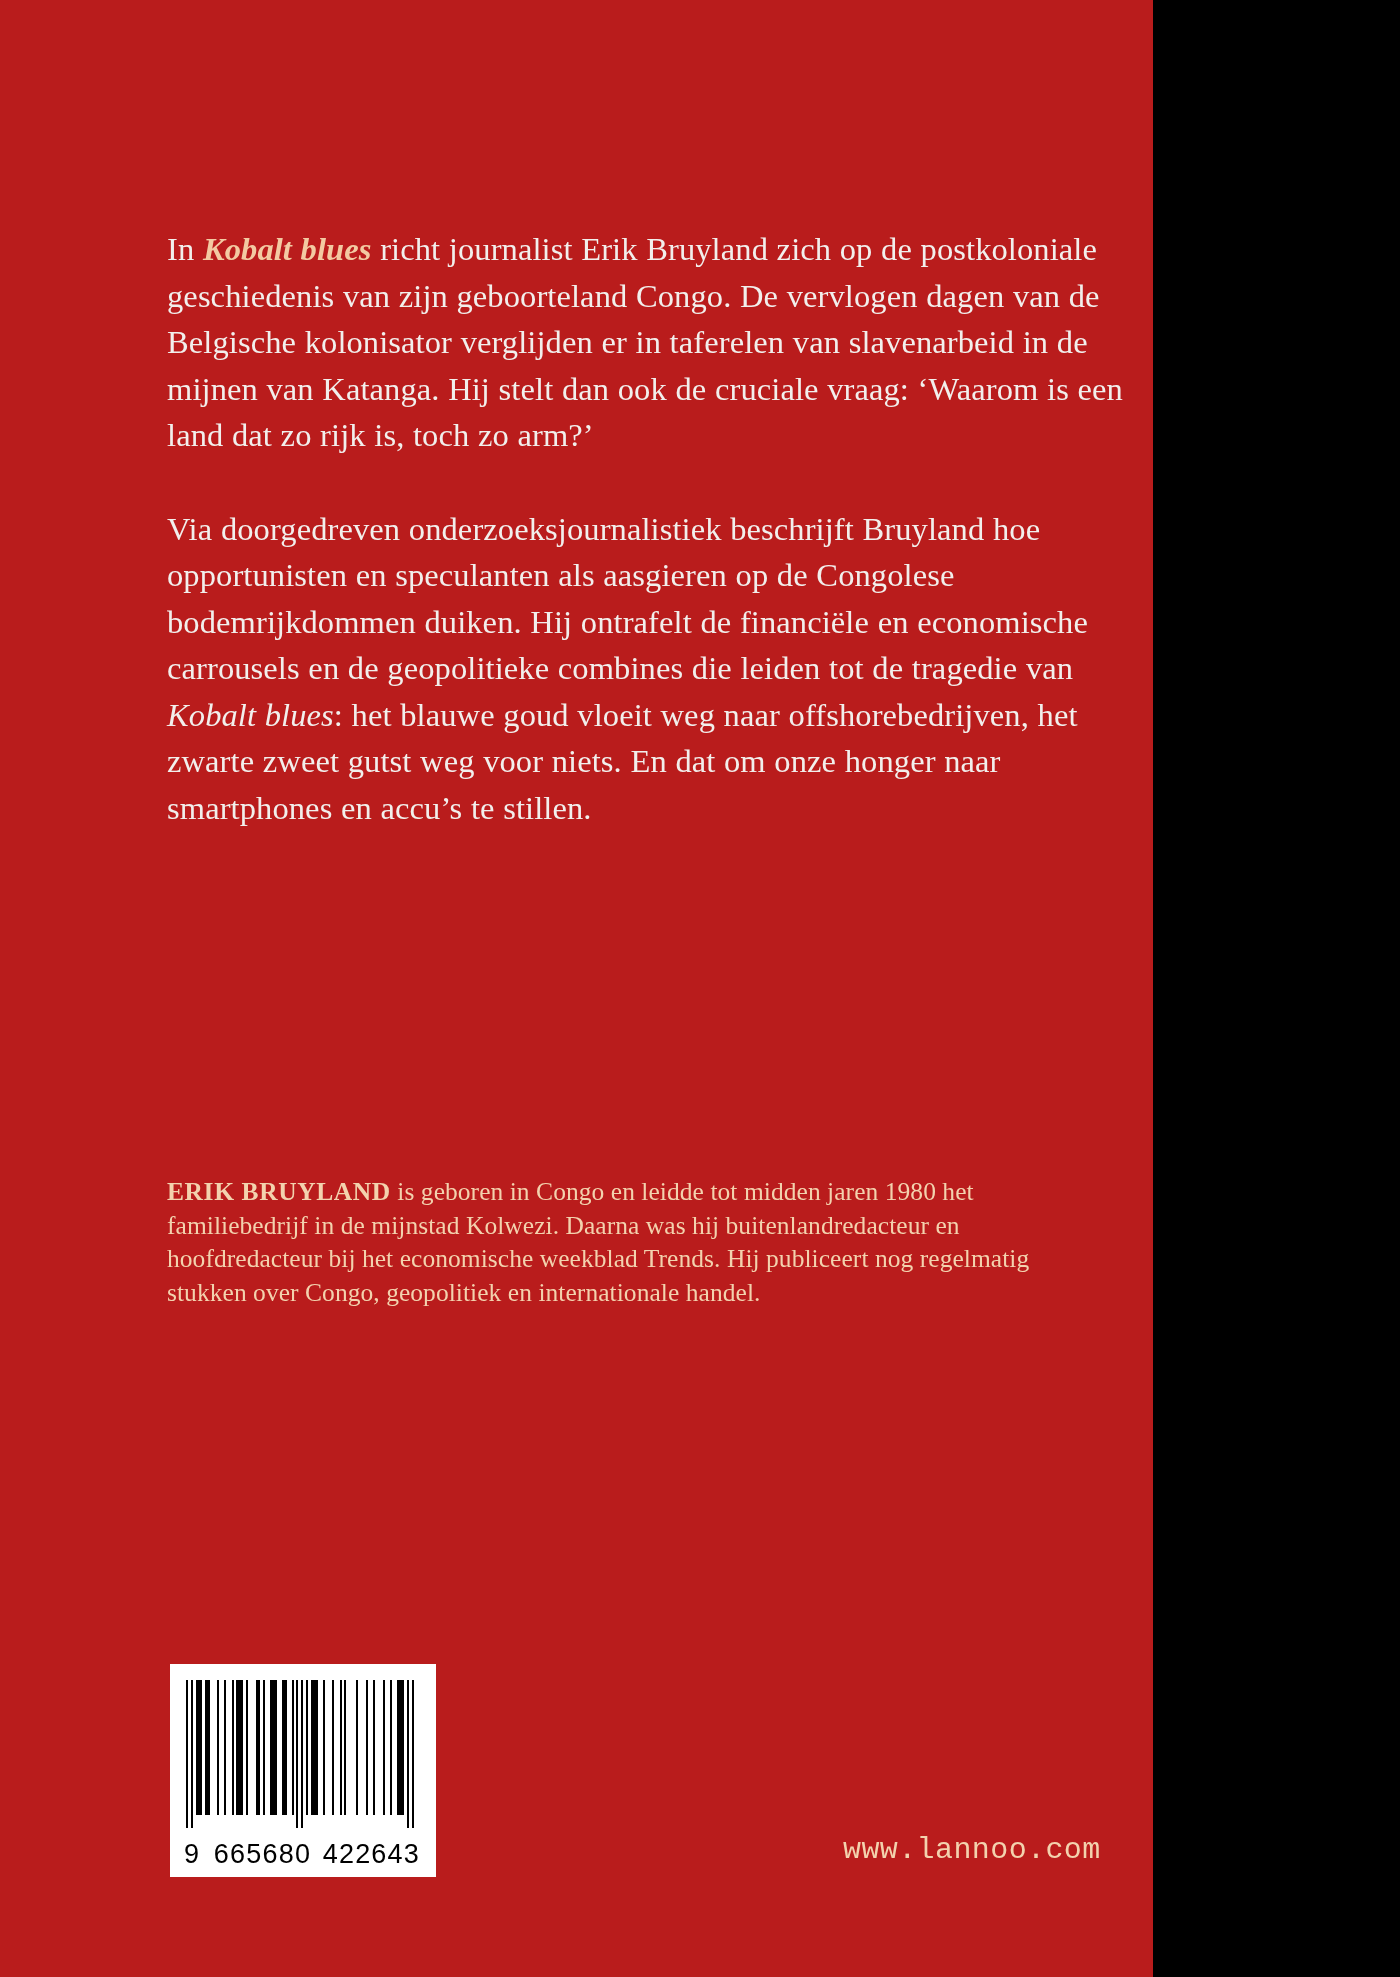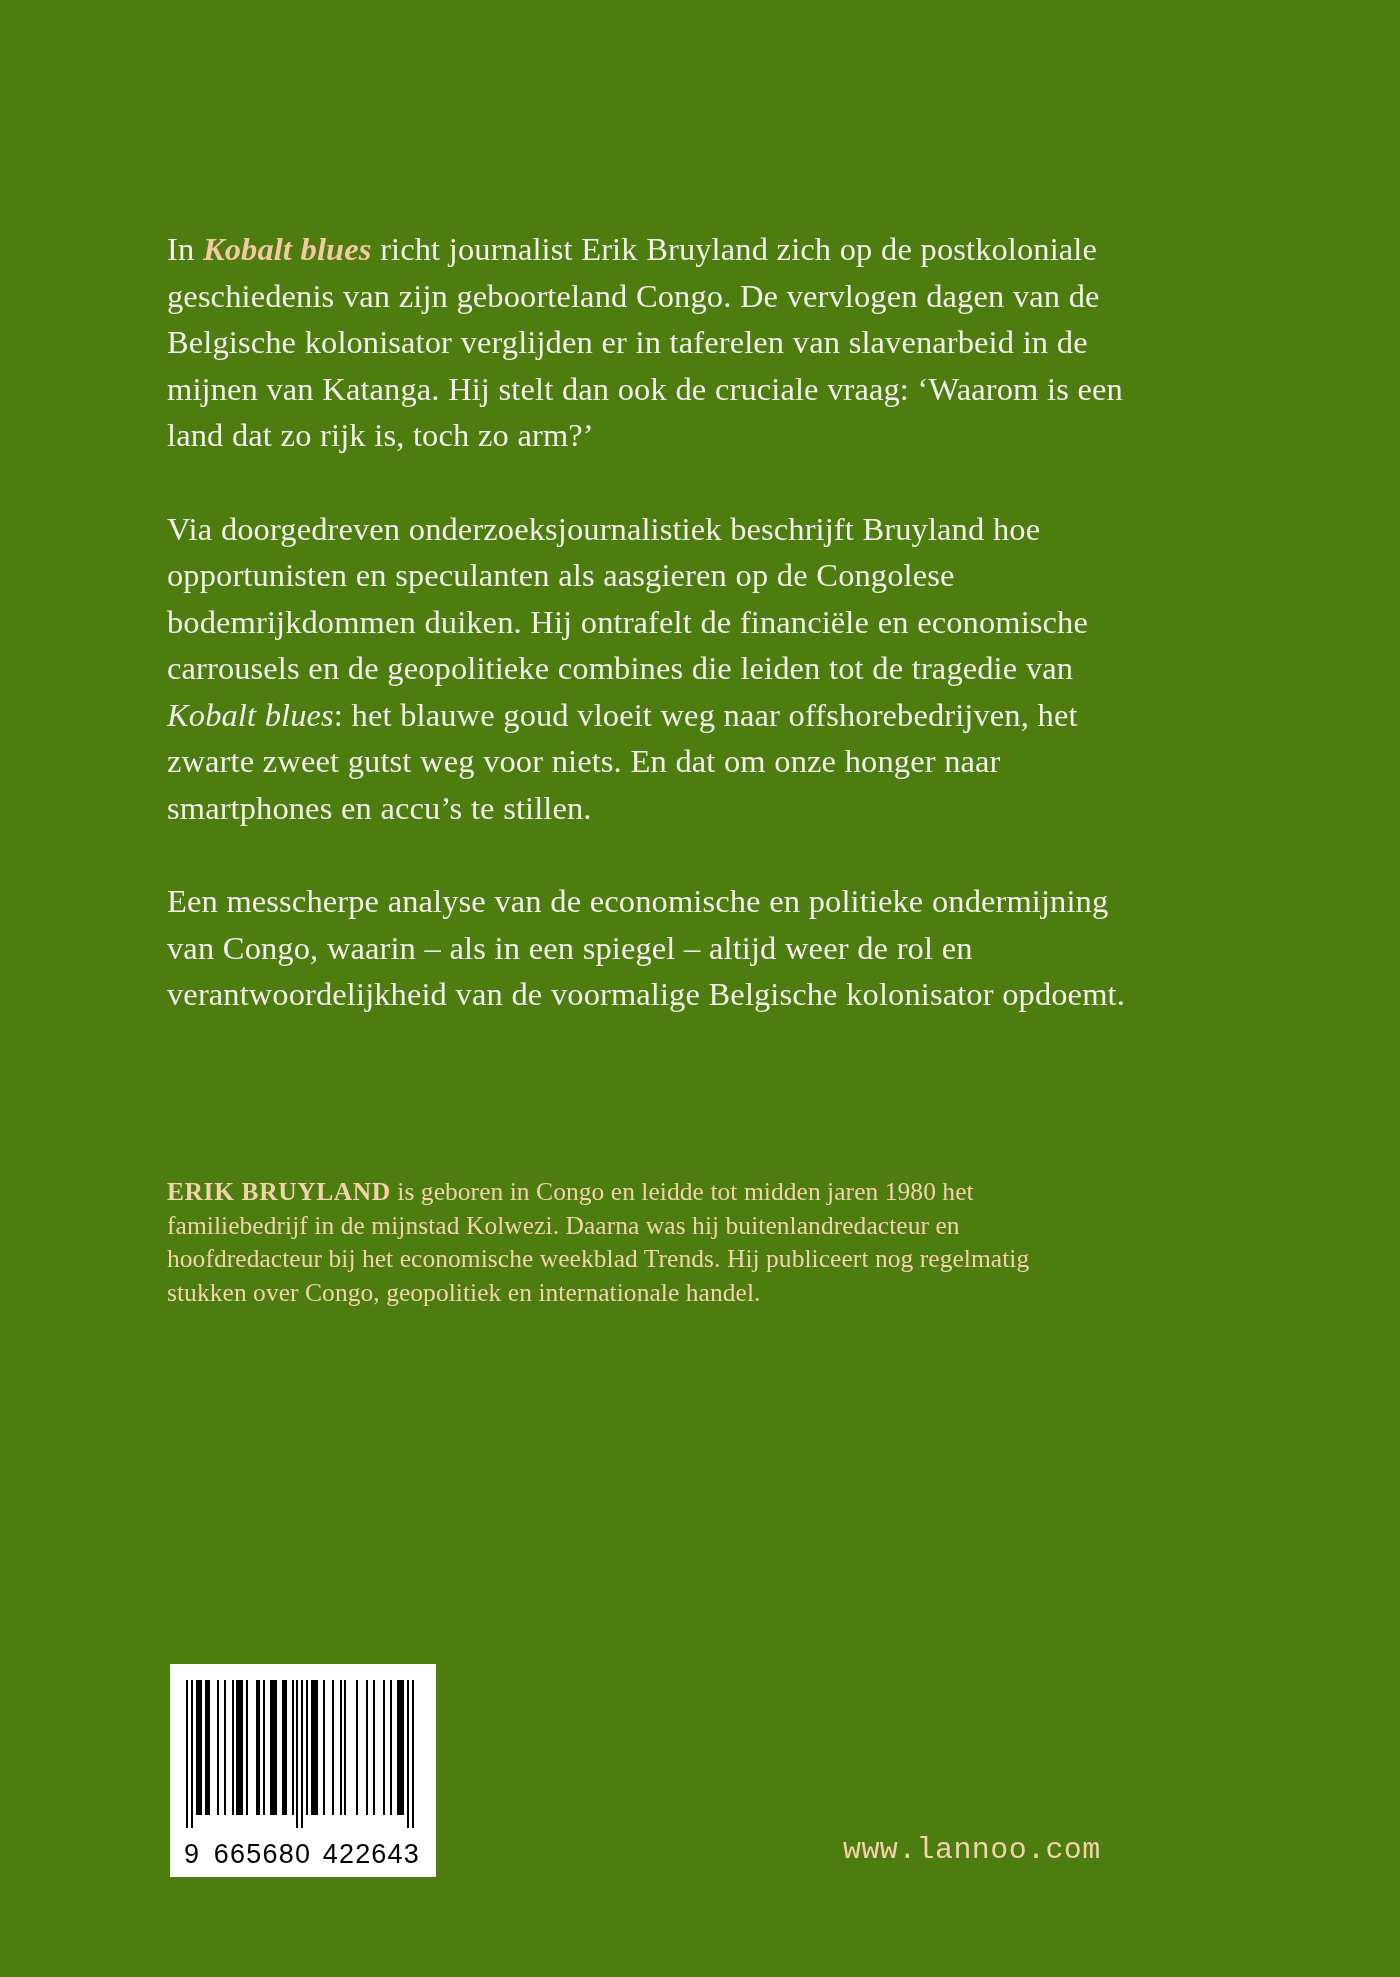--- a/index.html
+++ b/index.html
@@ -2,23 +2,23 @@
 <html><head>
 <meta charset="utf-8">
 <style>
   html, body {
     margin: 0;
     padding: 0;
     background: #000000;
   }
   .page {
     position: relative;
-    width: 1400px;
+    width: 1153px;
     height: 1977px;
-    background: #4d7c0f;
+    background: #b91c1c;
     overflow: hidden;
     font-family: "Liberation Serif", "DejaVu Serif", serif;
     -webkit-font-smoothing: antialiased;
   }
 
   
   .blurb {
     position: absolute;
     left: 167px;
     top: 226px;
@@ -113,21 +113,20 @@
 <body>
 
 <div class="page">
 
   <div class="blurb">
 
     <p><span>In </span><span class="title-accent">Kobalt blues</span><span> richt journalist Erik Bruyland zich op de postkoloniale geschiedenis van zijn geboorteland Congo. De vervlogen dagen van de Belgische kolonisator verglijden er in taferelen van slavenarbeid in de mijnen van Katanga. Hij stelt dan ook de cruciale vraag: ‘Waarom is een land dat zo rijk is, toch zo arm?’</span></p>
 
     <p><span>Via doorgedreven onderzoeksjournalistiek beschrijft Bruyland hoe opportunisten en speculanten als aasgieren op de Congolese bodemrijkdommen duiken. Hij ontrafelt de financiële en economische carrousels en de geopolitieke combines die leiden tot de tragedie van </span><span class="title-plain">Kobalt blues</span><span>: het blauwe goud vloeit weg naar offshorebedrijven, het zwarte zweet gutst weg voor niets. En dat om onze honger naar smartphones en accu’s te stillen.</span></p>
 
-    <p>Een messcherpe analyse van de economische en politieke ondermijning van Congo, waarin – als in een spiegel – altijd weer de rol en verantwoordelijkheid van de voormalige Belgische kolonisator opdoemt.</p>
 
   </div>
 
   <div class="bio"><span class="bio-name">ERIK BRUYLAND</span><span> is geboren in Congo en leidde tot midden jaren 1980 het familiebedrijf in de mijnstad Kolwezi. Daarna was hij buitenlandredacteur en hoofdredacteur bij het economische weekblad </span><span class="bio-italic">Trends</span><span>. Hij publiceert nog regelmatig stukken over Congo, geopolitiek en internationale handel.</span></div>
 
   <div class="barcode-box">
     <div class="barcode-bars" id="bars">
         <span style="left: 0px; width: 2.1px;"></span>
         <span style="left: 4.8px; width: 2.1px;"></span>
         <span class="short" style="left: 9.6px; width: 6.9px;"></span>

